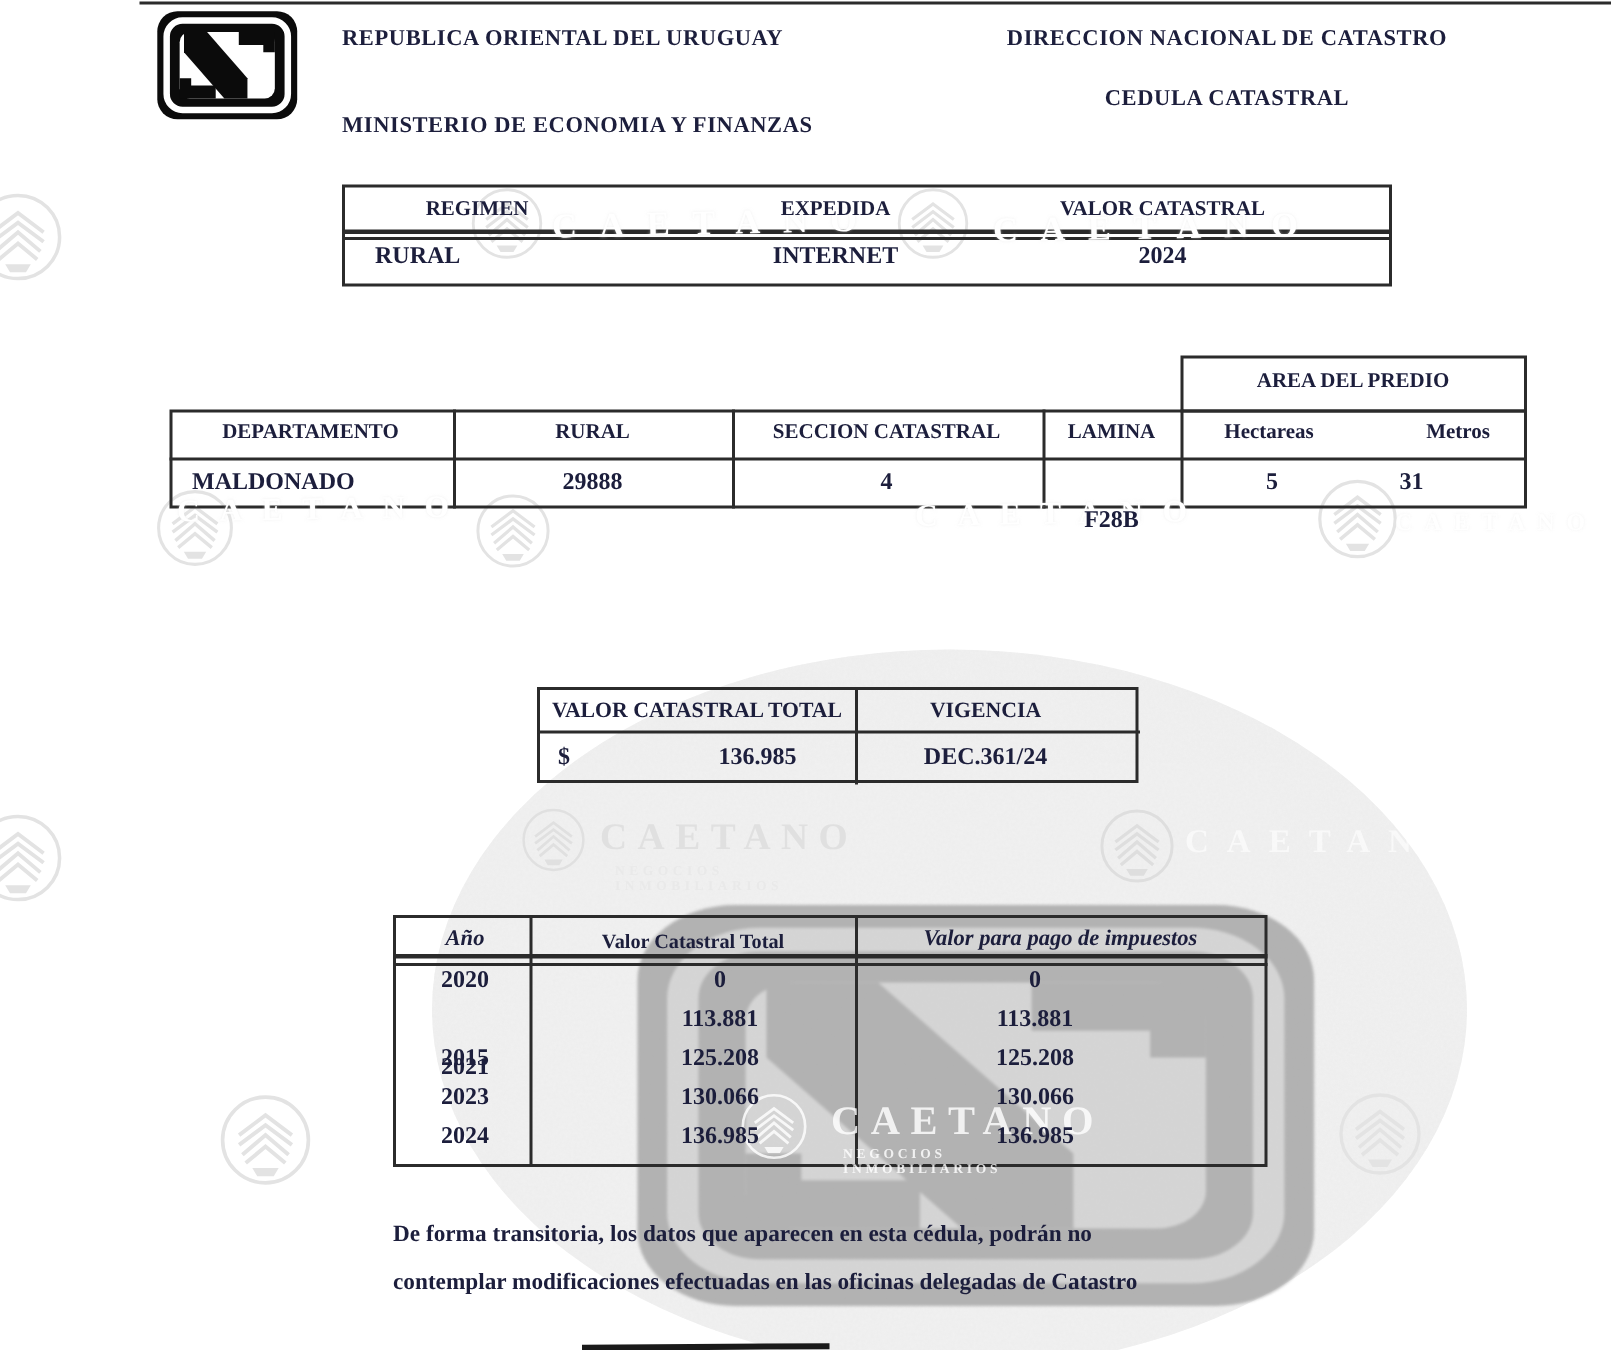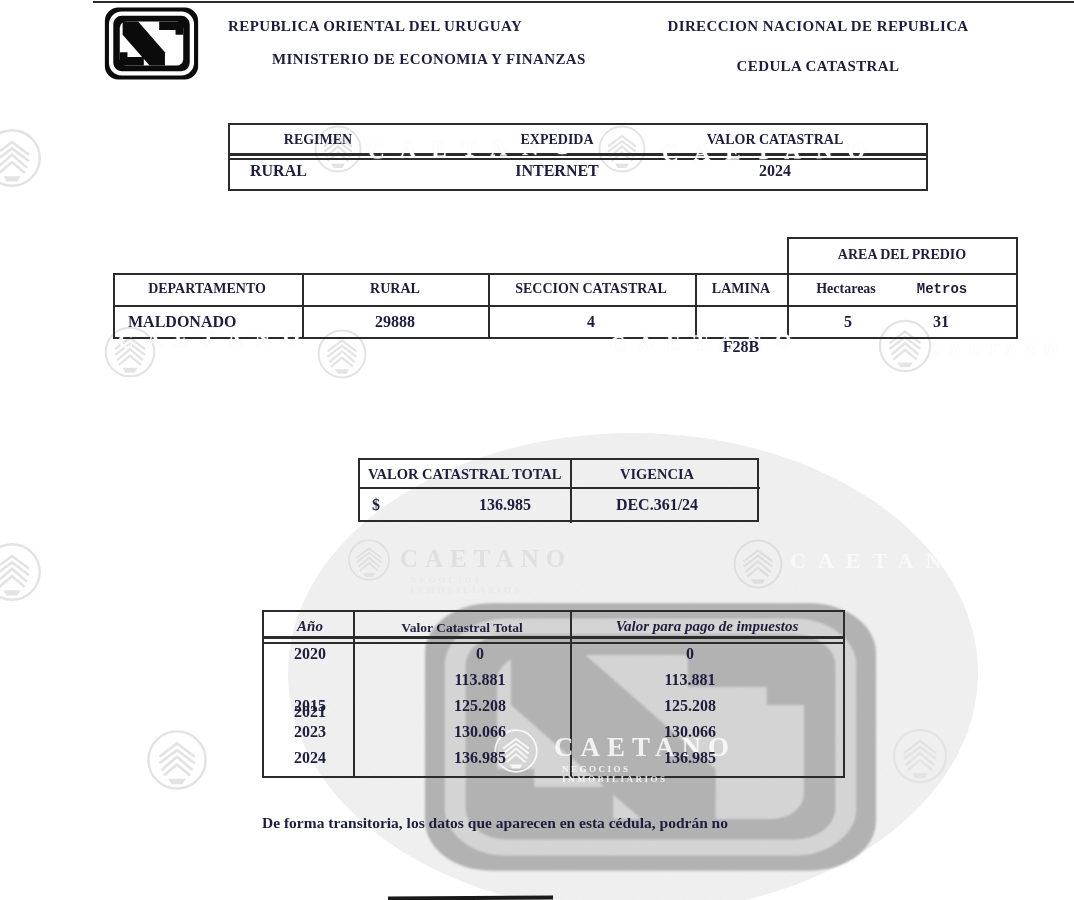--- a/index.html
+++ b/index.html
@@ -83,22 +83,22 @@
     <use href="#cat-logo"></use>
   </svg>
 
   <div class="hl" style="left:93px;top:1px;width:981px;"></div>
 
   <svg style="position:absolute;left:103px;top:6px;z-index:4;color:#0b0b0b;--lg-panel:#ffffff;" width="97" height="75" viewBox="0 0 100 78">
     <use href="#cat-logo"></use>
   </svg>
 
   <div class="t f15 ls" style="left:228px;top:19px;">REPUBLICA ORIENTAL DEL URUGUAY</div>
-  <div class="t f15 ls" style="left:228px;top:52px;margin-left:44px;">MINISTERIO DE ECONOMIA Y FINANZAS</div>
-  <div class="t f15 ls c" style="left:818px;top:19px;">DIRECCION NACIONAL DE REPUBLICA</div>
+  <div class="t f15 ls" style="left:228px;top:77px;">MINISTERIO DE ECONOMIA Y FINANZAS</div>
+  <div class="t f15 ls c" style="left:818px;top:19px;">DIRECCION NACIONAL DE CATASTRO</div>
   <div class="t f15 ls c" style="left:818px;top:59px;">CEDULA CATASTRAL</div>
 
   <div class="box" style="left:228px;top:123px;width:696px;height:64px;"></div>
   <div class="t f14 c" style="left:318px;top:133px;">REGIMEN</div>
   <div class="t f14 c" style="left:557px;top:133px;">EXPEDIDA</div>
   <div class="t f14 c" style="left:775px;top:133px;">VALOR CATASTRAL</div>
   <div class="hl" style="left:228px;top:153px;width:698px;height:2.5px;"></div>
   <div class="hl" style="left:228px;top:158px;width:698px;height:1.5px;"></div>
   <div class="t f16" style="left:250px;top:163px;">RURAL</div>
   <div class="t f16 c" style="left:557px;top:163px;">INTERNET</div>
@@ -110,21 +110,21 @@
   <div class="hl" style="left:113px;top:305px;width:905px;"></div>
   <div class="vl" style="left:302px;top:273px;height:66px;"></div>
   <div class="vl" style="left:488px;top:273px;height:66px;"></div>
   <div class="vl" style="left:695px;top:273px;height:66px;"></div>
   <div class="vl" style="left:787px;top:273px;height:66px;"></div>
   <div class="t f14 c" style="left:207px;top:282px;">DEPARTAMENTO</div>
   <div class="t f14 c" style="left:395px;top:282px;">RURAL</div>
   <div class="t f14 c" style="left:591px;top:282px;">SECCION CATASTRAL</div>
   <div class="t f14 c" style="left:741px;top:282px;">LAMINA</div>
   <div class="t f14 c" style="left:846px;top:282px;">Hectareas</div>
-  <div class="t f14 c" style="left:942px;top:282px;font-family:Liberation Mono, monospace;">Metros</div>
+  <div class="t f14 c" style="left:972px;top:282px;">Metros</div>
   <div class="t f16" style="left:128px;top:314px;">MALDONADO</div>
   <div class="t f16 c" style="left:395px;top:314px;">29888</div>
   <div class="t f16 c" style="left:591px;top:314px;">4</div>
   <div class="t f16 c" style="left:741px;top:314px;margin-top:25px;">F28B</div>
   <div class="t f16 c" style="left:848px;top:314px;">5</div>
   <div class="t f16 c" style="left:941px;top:314px;">31</div>
 
   <div class="box box3" style="left:358px;top:458px;width:397px;height:60px;"></div>
   <div class="vl" style="left:570px;top:458px;height:65px;"></div>
   <div class="hl" style="left:358px;top:487px;width:402px;"></div>
@@ -157,20 +157,21 @@
 
   <div class="t f16 c" style="left:310px;top:724px;">2023</div>
   <div class="t f16 c" style="left:480px;top:724px;">130.066</div>
   <div class="t f16 c" style="left:690px;top:724px;">130.066</div>
 
   <div class="t f16 c" style="left:310px;top:750px;">2024</div>
   <div class="t f16 c" style="left:480px;top:750px;">136.985</div>
   <div class="t f16 c" style="left:690px;top:750px;">136.985</div>
 
   <div class="t f155" style="left:262px;top:815px;">De forma transitoria, los datos que aparecen en esta cédula, podrán no</div>
+  <div class="t f155" style="left:262px;top:847px;">contemplar modificaciones efectuadas en las oficinas delegadas de Catastro</div>
 
   <div class="artifact" style="left:388px;top:896px;width:165px;height:4px;transform:rotate(-.4deg);"></div>
 
   <div class="wm" style="left:-20px;top:126px;">
       <svg width="64" height="64" viewBox="0 0 60 60">
         <use href="#wm-logo"></use>
       </svg>
     </div>
   <div class="wm" style="left:312px;top:123px;">
       <svg width="52" height="52" viewBox="0 0 60 60">

